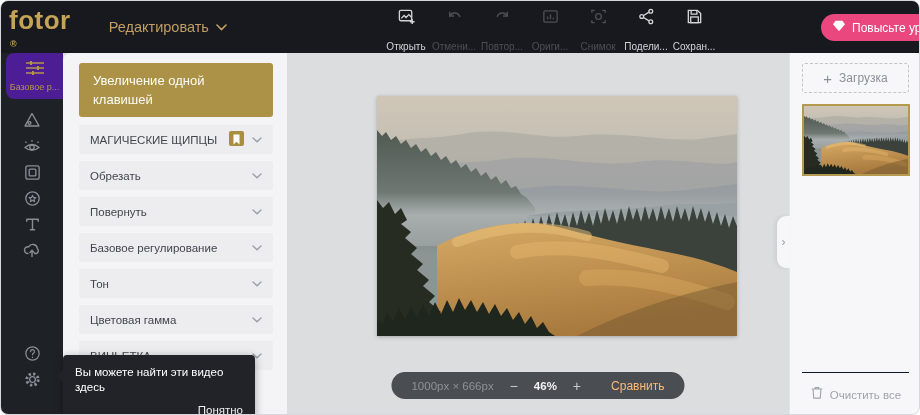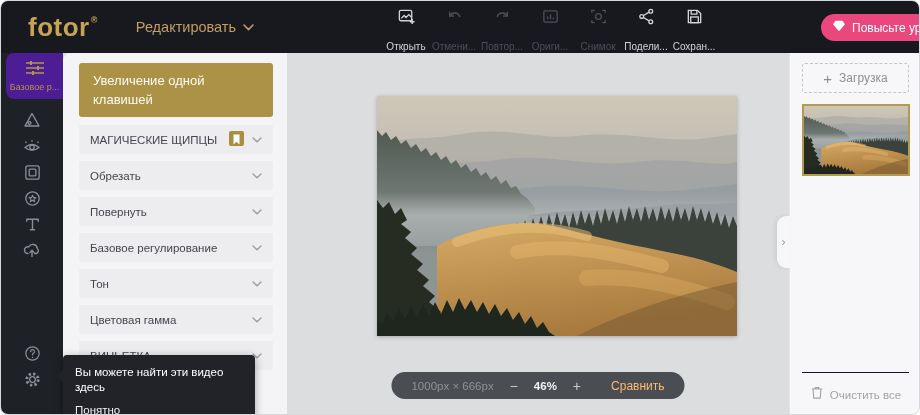--- a/index.html
+++ b/index.html
@@ -7,21 +7,21 @@
   body { font-family:"Liberation Sans", sans-serif; }
   .app{
     position:relative; width:920px; height:415px; overflow:hidden;
     border:1px solid #d6d8db; border-radius:8px; background:#dcddde;
   }
   
   .topbar{
     position:absolute; left:0; top:0; width:920px; height:52px;
     background:#17191e; display:flex; align-items:center; z-index:30;
   }
-  .logo{ margin-left:27px; color:#c6a455; font-size:26px; font-weight:bold; letter-spacing:.5px; display:flex; align-items:flex-start; }
+  .logo{ margin-left:8px; color:#c6a455; font-size:26px; font-weight:bold; letter-spacing:.5px; display:flex; align-items:flex-start;flex-direction:column; }
   .logo sup{ font-size:9px; margin-top:3px; margin-left:1px; }
   .menu{ margin-left:38px; display:flex; align-items:center; gap:7px; color:#c49e62; font-size:14.5px; cursor:pointer; }
   .menu svg{ display:block; }
   .tb-tools{ position:absolute; left:381px; top:5px; display:flex; }
   .tb-item{ width:48px; display:flex; flex-direction:column; align-items:center; gap:15px; cursor:pointer; }
   .tb-item .ticon{ height:20px; display:flex; align-items:center; justify-content:center; }
   .tb-item .tlabel{ font-size:10px; white-space:nowrap; overflow:hidden; max-width:46px; }
   .tb-item.on  { color:#d2d4d6; }
   .tb-item.off { color:#4c5056; }
   .upgrade{
@@ -93,21 +93,21 @@
   .tooltip{
     position:absolute; left:62px; top:354px; width:192px; z-index:40;
     background:#212329; border-radius:4px; padding:10px 12px 8px 12px;
     box-shadow:0 2px 8px rgba(0,0,0,.35); color:#fff;
   }
   .tooltip .arrow{
     position:absolute; left:-7px; top:15px; width:0; height:0;
     border-top:6px solid transparent; border-bottom:6px solid transparent; border-right:7px solid #212329;
   }
   .tooltip .ttext{ font-size:11.5px; line-height:1.3; }
-  .tooltip .tlink{ display:block; margin-top:9px; color:#eceff1;
+  .tooltip .tlink{ display:block; text-align:right; margin-top:9px; color:#eceff1;
     font-size:11.5px; text-decoration:underline; cursor:pointer; }
   .defs-hidden{ position:absolute; width:0; height:0; overflow:hidden; }
 </style>
 </head>
 <body>
 
 <svg class="defs-hidden" aria-hidden="true">
   <defs>
     <linearGradient id="skyG" x1="0" y1="0" x2="0" y2="1">
       <stop offset="0%" stop-color="#cfc6b6"></stop>

